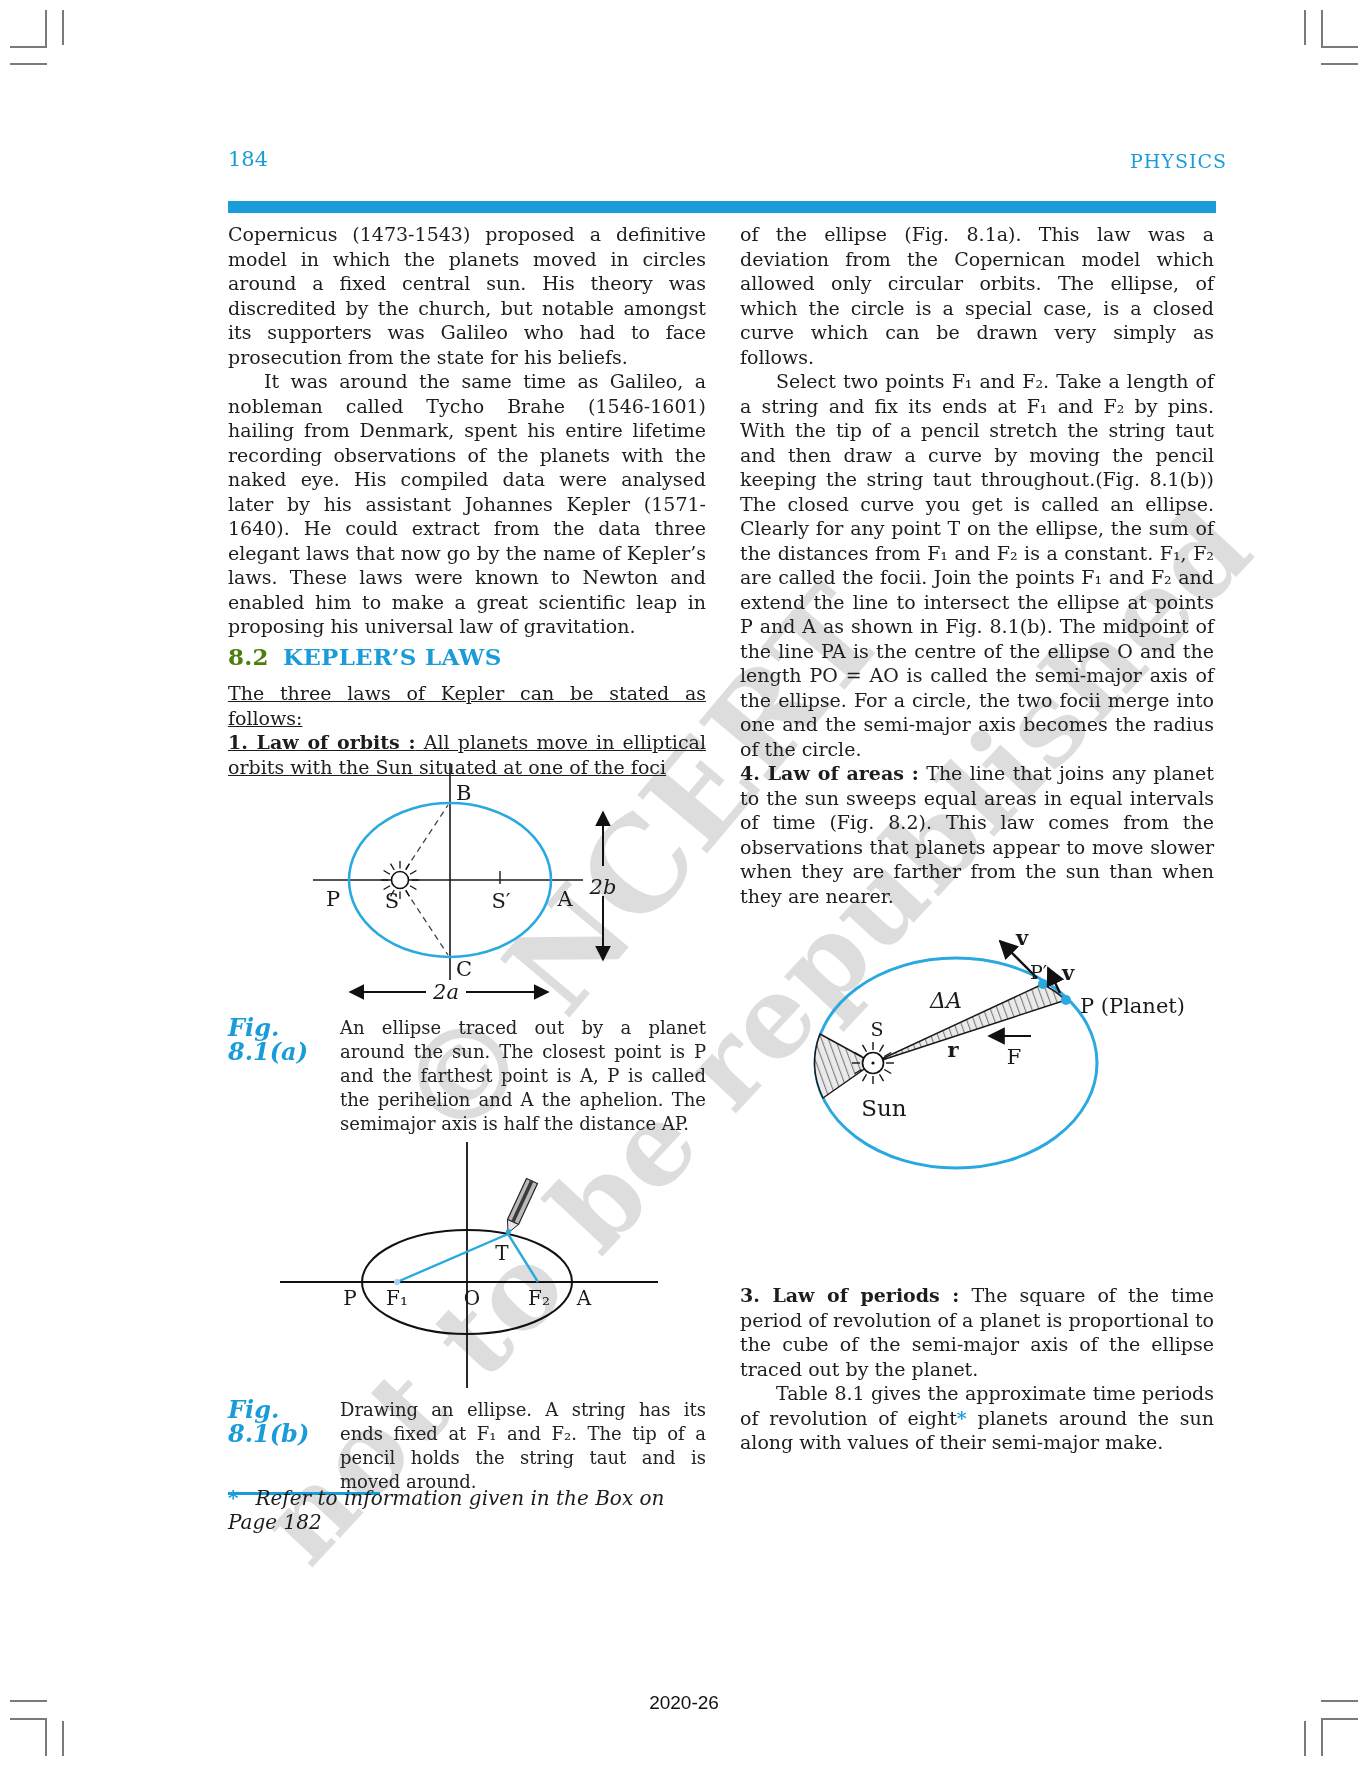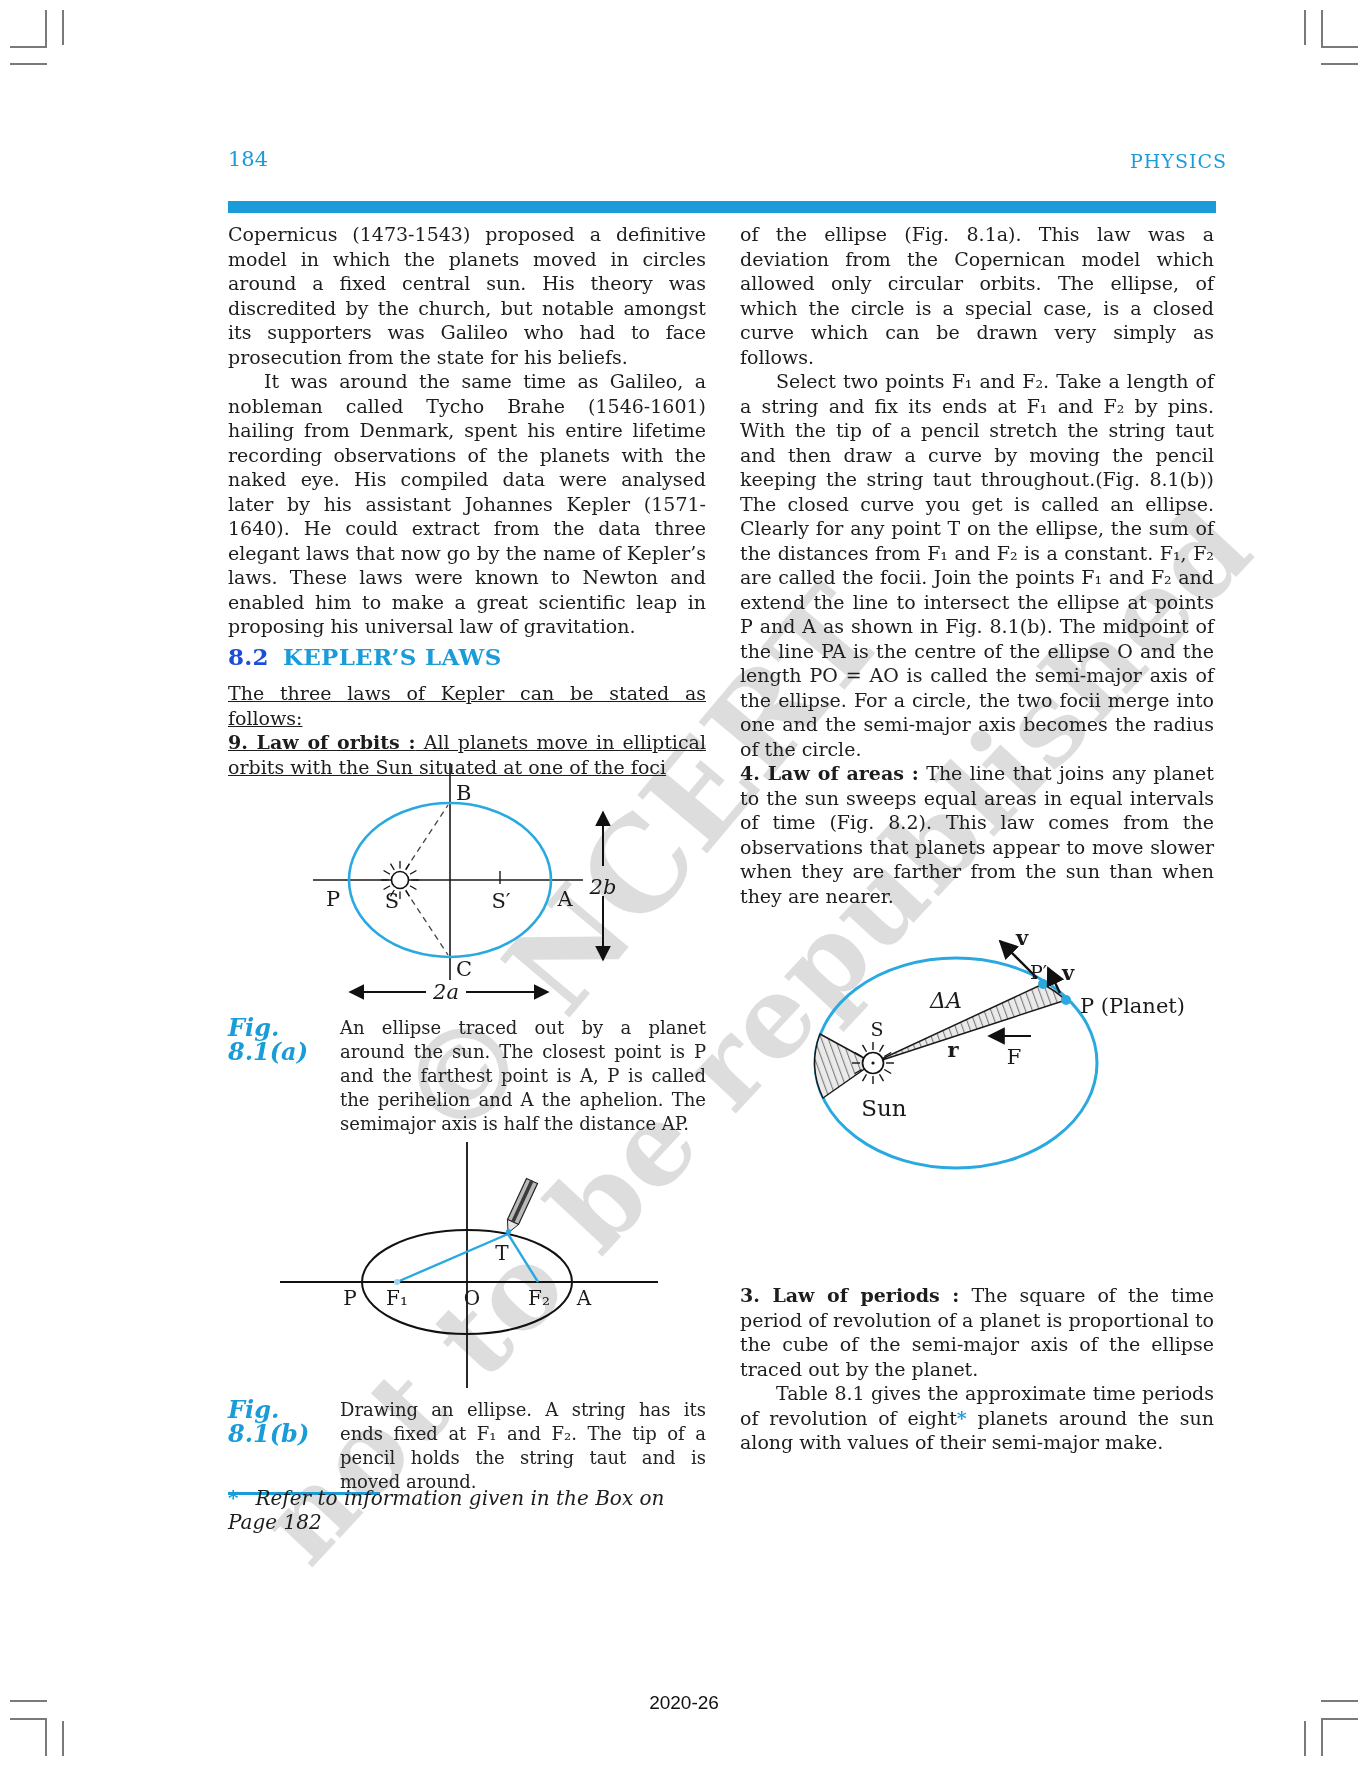--- a/index.html
+++ b/index.html
@@ -25,21 +25,21 @@
   .body-text { font-size:19px; line-height:24.5px; text-align:justify; }
   .body-text p { margin:0; }
   .indent { text-indent:36px; }
   .bold { font-weight:bold; }
   .lcol { left:228px; width:478px; }
   .rcol { left:740px; width:474px; }
   #lcol-paras { top:222px; }
   #rcol-paras { top:222px; }
   #rcol-law3  { top:1283px; }
   .section-heading { left:228px; top:643px; font-size:23px; font-weight:bold; letter-spacing:0.3px; }
-  .section-heading .num { color:#1d4ed8; margin-right:14px; }
+  .section-heading .num { color:#4d7c0f; margin-right:14px; }
   .section-heading .ttl { color:#1a9cd9; }
   #lcol-laws { top:681px;text-decoration:underline; }
   
   .caption { display:flex; font-size:18px; line-height:24px; }
   .caption .flabel { flex:none; font-weight:bold; font-style:italic; color:#1a9cd9; font-size:24px; }
   .caption .ctext { flex:1; text-align:justify; color:#222222; }
   #cap81a { left:228px; top:1016px; width:478px; } #cap81a .flabel { width:112px; }
   #cap81b { left:228px; top:1398px; width:478px; } #cap81b .flabel { width:112px; }
   #cap82  { left:740px; top:1186px; width:474px; } #cap82  .flabel { width:95px; }
   
@@ -93,21 +93,21 @@
     <p>Copernicus (1473-1543) proposed a definitive model in which the planets moved in circles around a fixed central sun.  His theory was discredited by the church, but notable amongst its supporters was Galileo who had to face prosecution from the state for his beliefs.</p>
     <p class="indent">It was around the same time as Galileo, a nobleman called Tycho Brahe (1546-1601) hailing from Denmark, spent his entire lifetime recording observations of the planets with the naked eye.  His compiled data were analysed later by his assistant Johannes Kepler (1571-1640). He could extract from the data three elegant laws that now go by the name of Kepler’s laws.  These laws were known to Newton and enabled him to make a great scientific leap in proposing his universal law of gravitation.</p>
   </div>
 
   <div class="layer section-heading">
     <span class="num">8.2</span><span class="ttl">KEPLER’S LAWS</span>
   </div>
 
   <div class="layer body-text lcol" id="lcol-laws">
     <p>The three laws of Kepler can be stated as follows:</p>
-    <p><span class="bold">9.  Law of orbits :</span><span> All planets move in elliptical orbits with the Sun situated at one of the  foci</span></p>
+    <p><span class="bold">1.  Law of orbits :</span><span> All planets move in elliptical orbits with the Sun situated at one of the  foci</span></p>
   </div>
 
   <svg style="left:300px;top:760px" width="330" height="250" viewBox="300 760 330 250">
     <defs>
       <marker id="ahA" viewBox="0 0 10 10" refX="9" refY="5" markerWidth="8" markerHeight="8" orient="auto">
           <path d="M0,0 L10,5 L0,10 z" fill="#111"></path>
         </marker>
     </defs>
     <line x1="450" y1="763" x2="450" y2="980" stroke="#1a1a1a" stroke-width="1.6"></line>
     <line x1="313" y1="880" x2="583" y2="880" stroke="#1a1a1a" stroke-width="1.6"></line>

